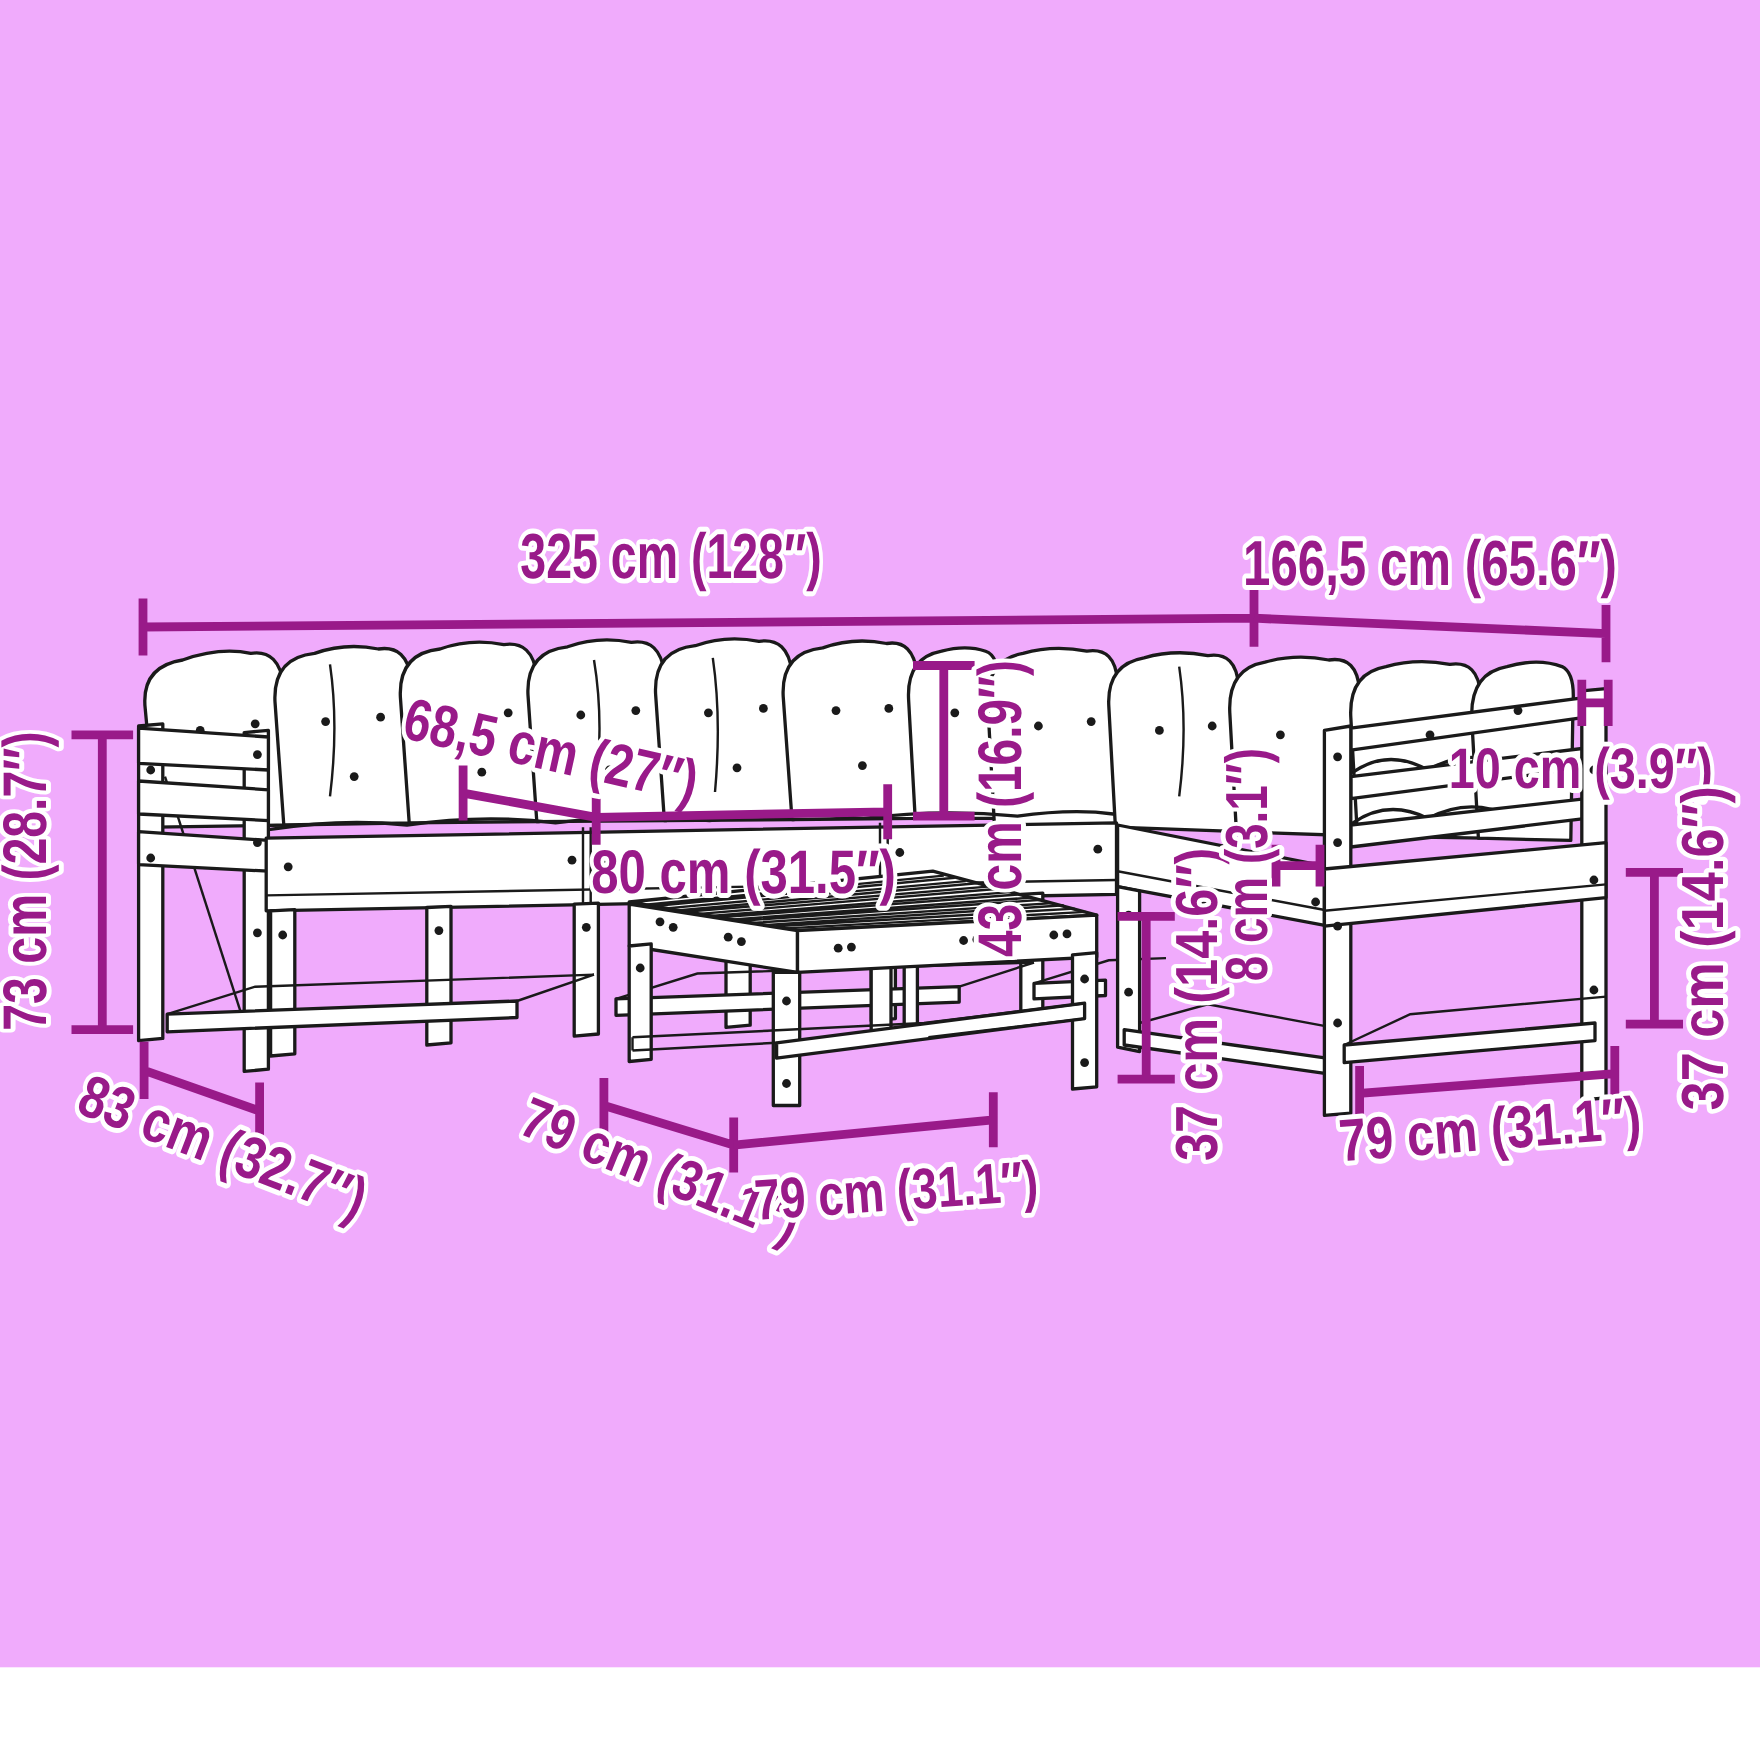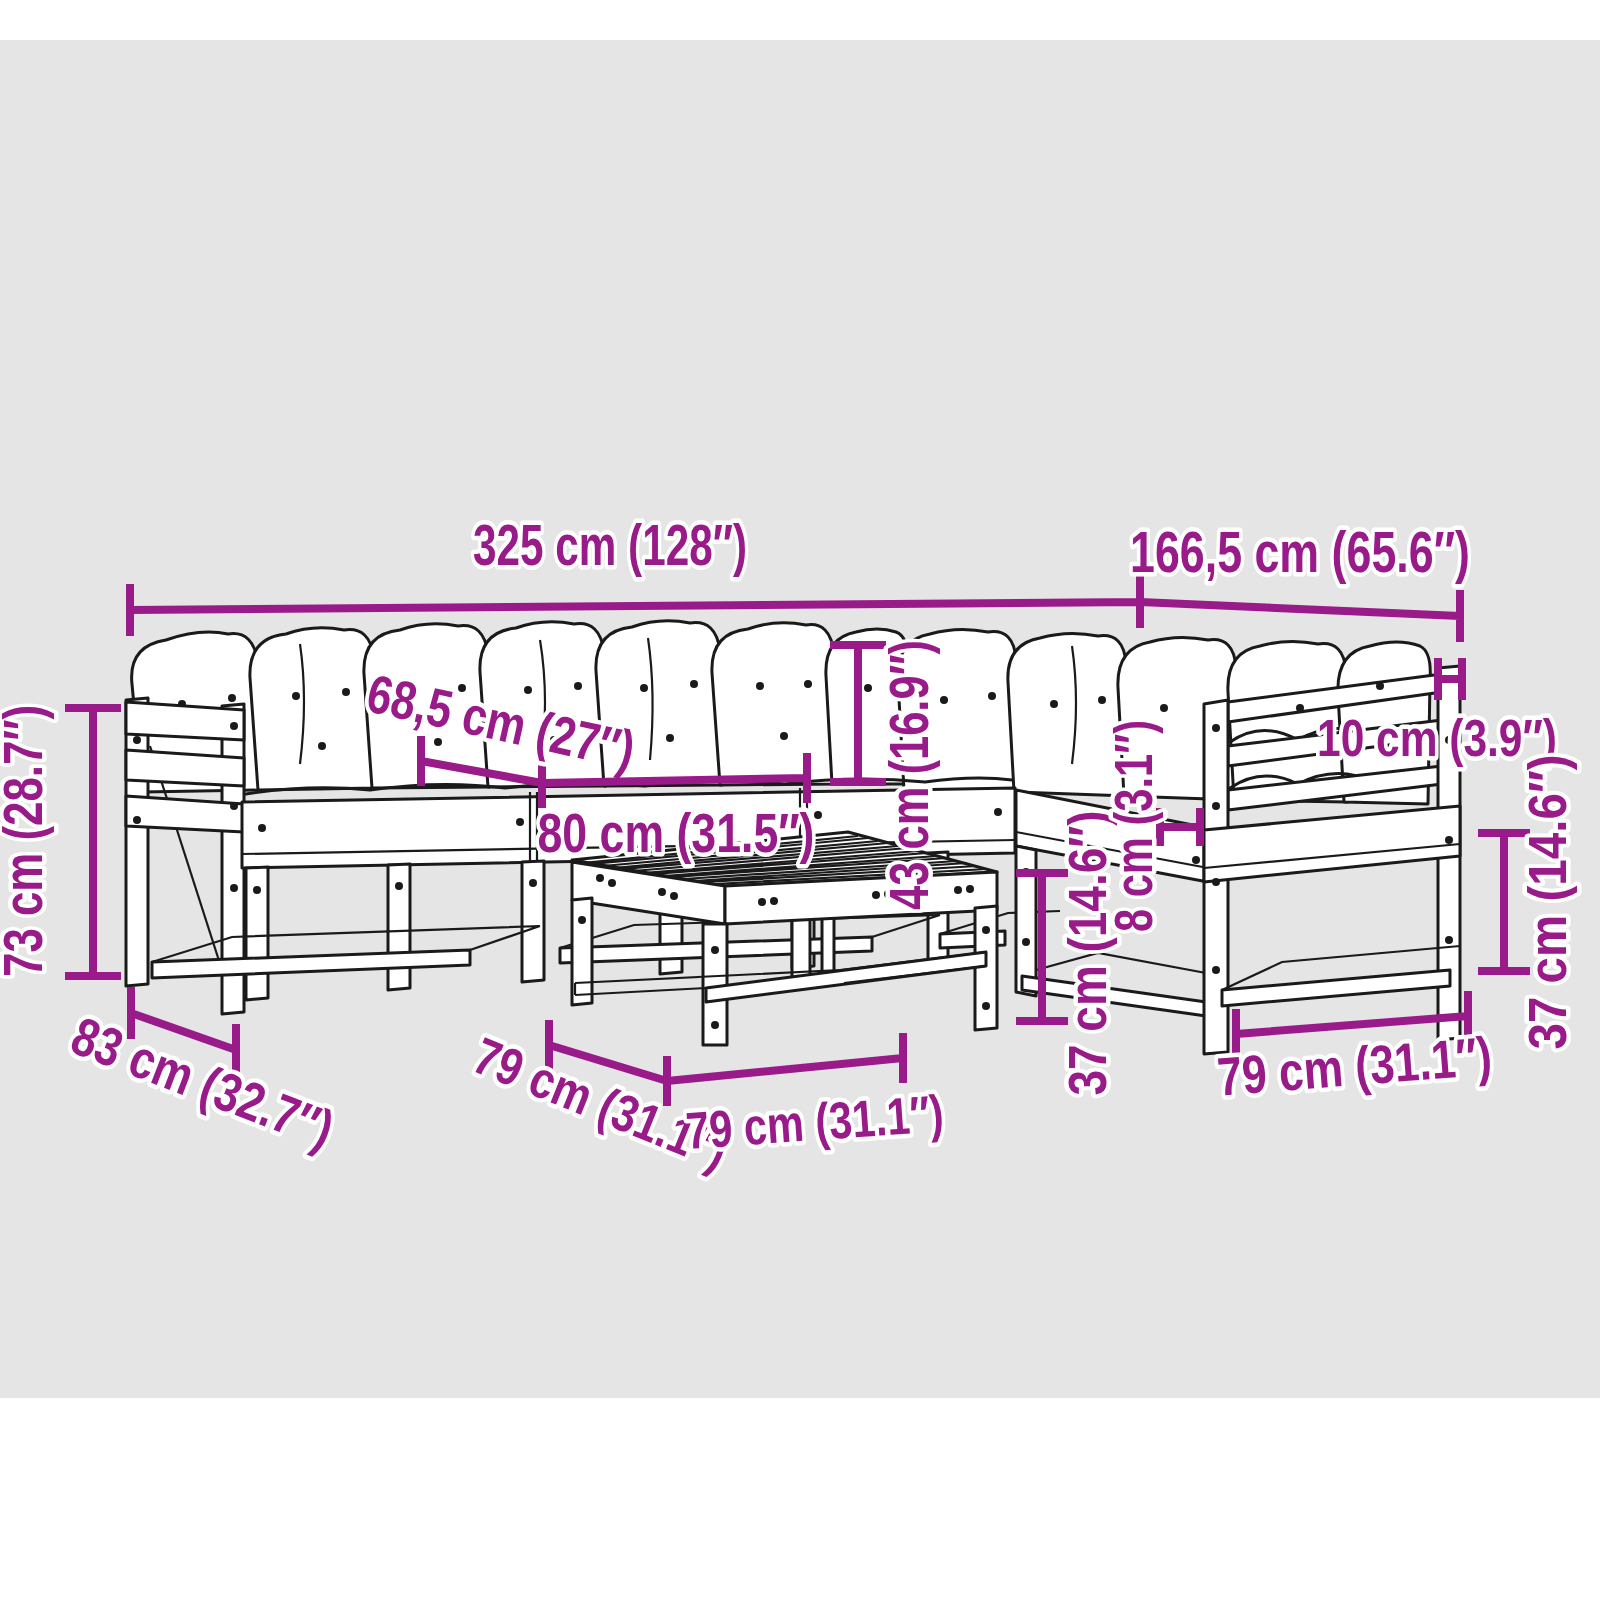--- a/index.html
+++ b/index.html
@@ -1,16 +1,16 @@
 <!DOCTYPE html>
 <html><head>
 <meta charset="utf-8">
 <style>
   html,body{margin:0;padding:0;background:#fff;}
-  .stage{width:1600px;height:1358px;position:relative;background:#e5e5e5;overflow:hidden;margin-top:40px;}
+  .stage{width:1600px;height:1516px;position:relative;background:#f0abfc;overflow:hidden;}
   svg{display:block;}
   .dim-label{
     font-family:"Liberation Sans","DejaVu Sans",sans-serif;
     font-weight:700;
     fill:#991A89;
     stroke:#ffffff;
     stroke-width:9px;
     stroke-linejoin:round;
     paint-order:stroke;
   }

